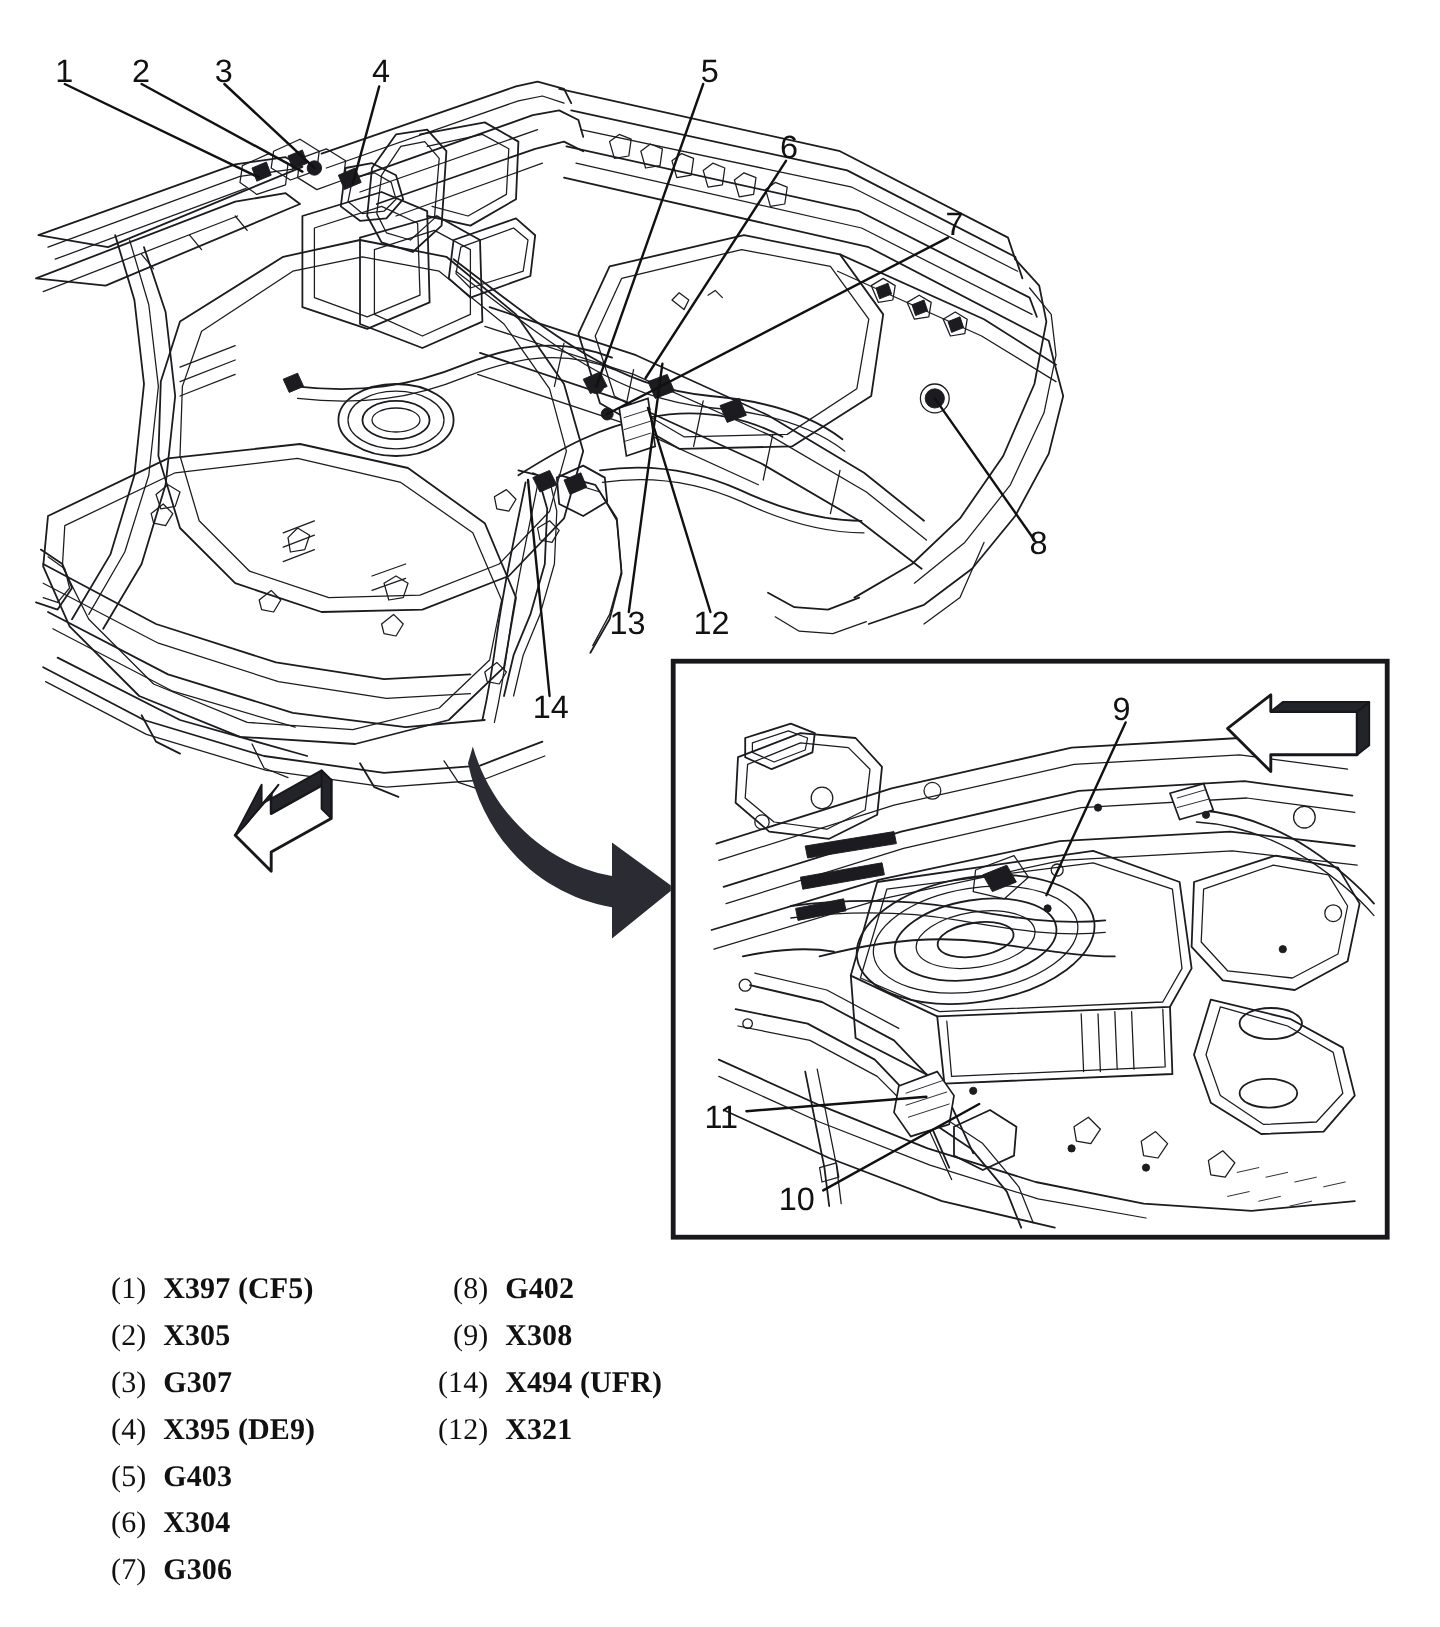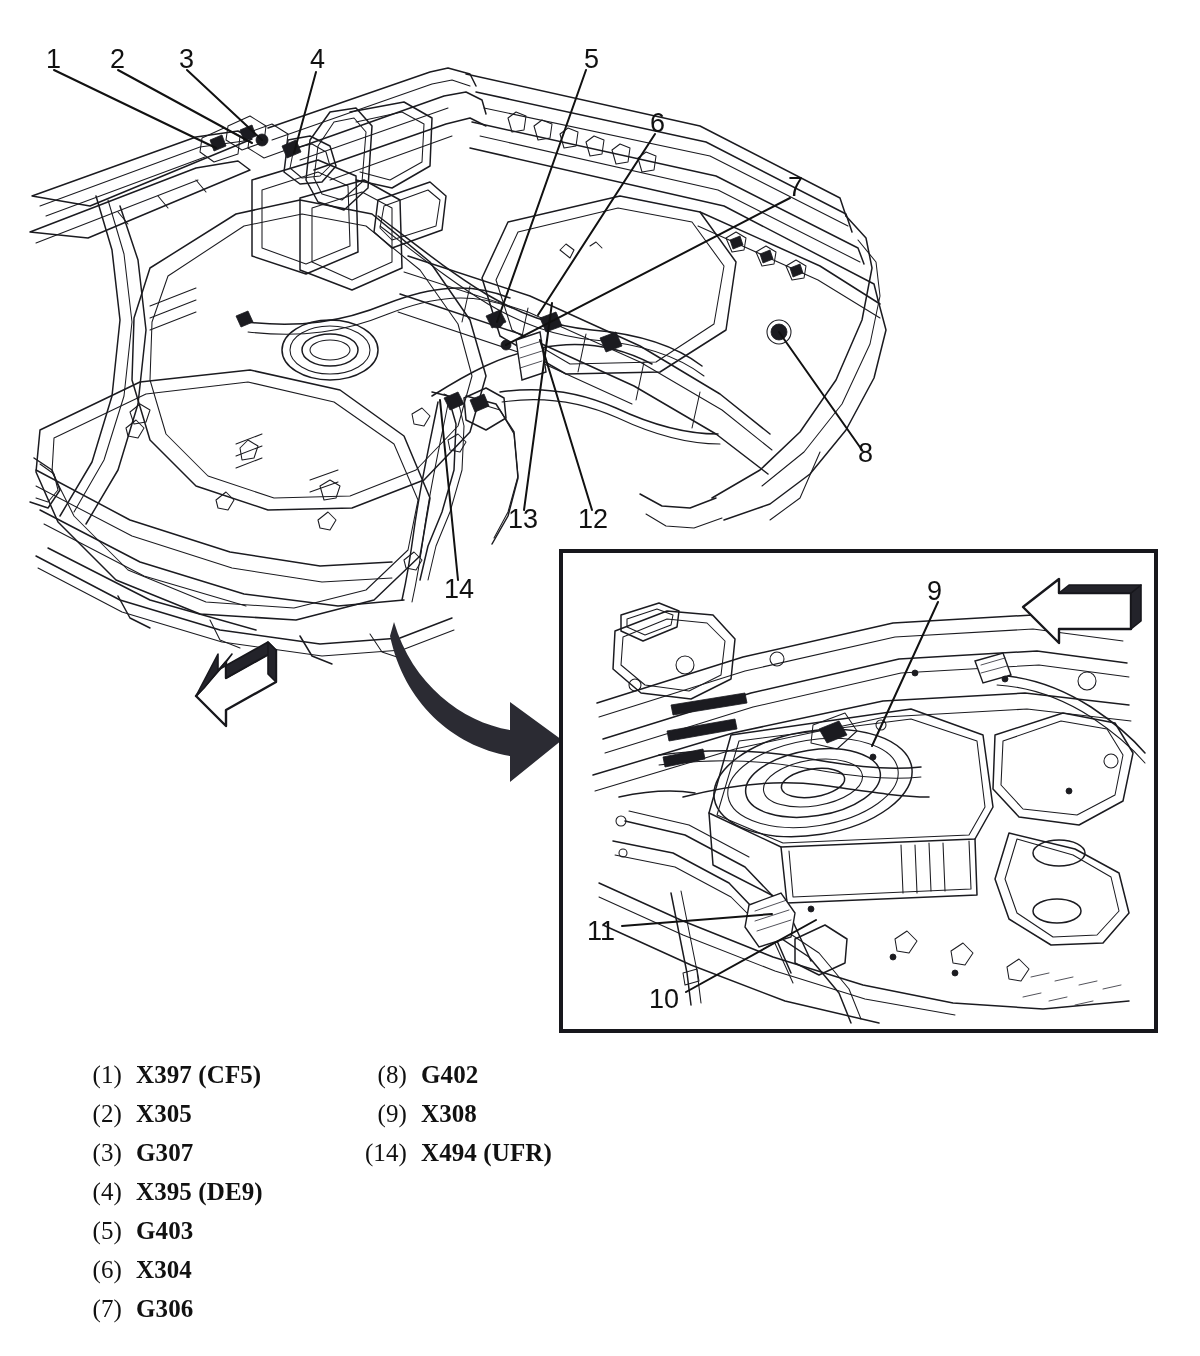--- a/index.html
+++ b/index.html
@@ -546,17 +546,21 @@
         <span class="legend-text">G402</span>
       </div>
       <div class="legend-row">
         <span class="legend-num">(9)</span>
         <span class="legend-text">X308</span>
       </div>
       <div class="legend-row">
         <span class="legend-num">(14)</span>
         <span class="legend-text">X494 (UFR)</span>
       </div>
+      <div class="legend-row">
+        <span class="legend-num">(12)</span>
+        <span class="legend-text">X321</span>
+      </div>
     </div>
 
   </div>
 
 </div>
 
 </body></html>

